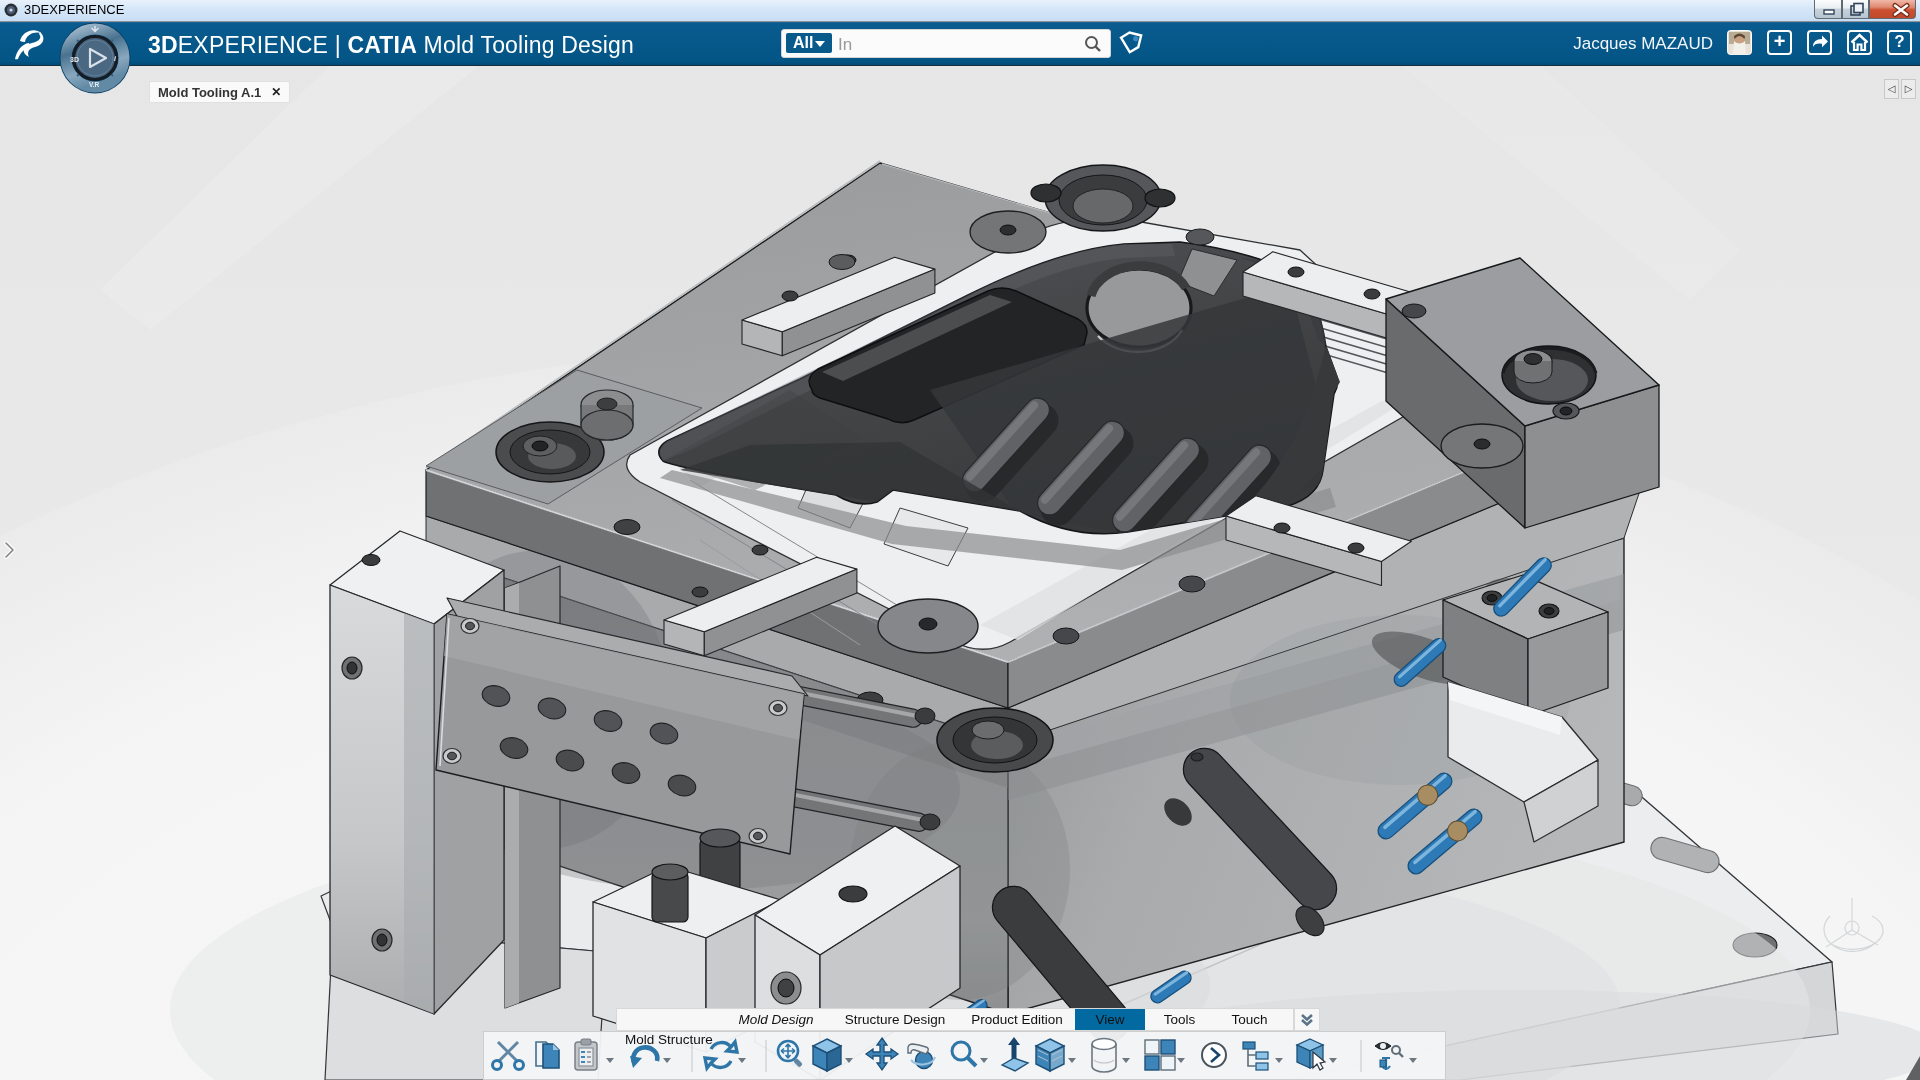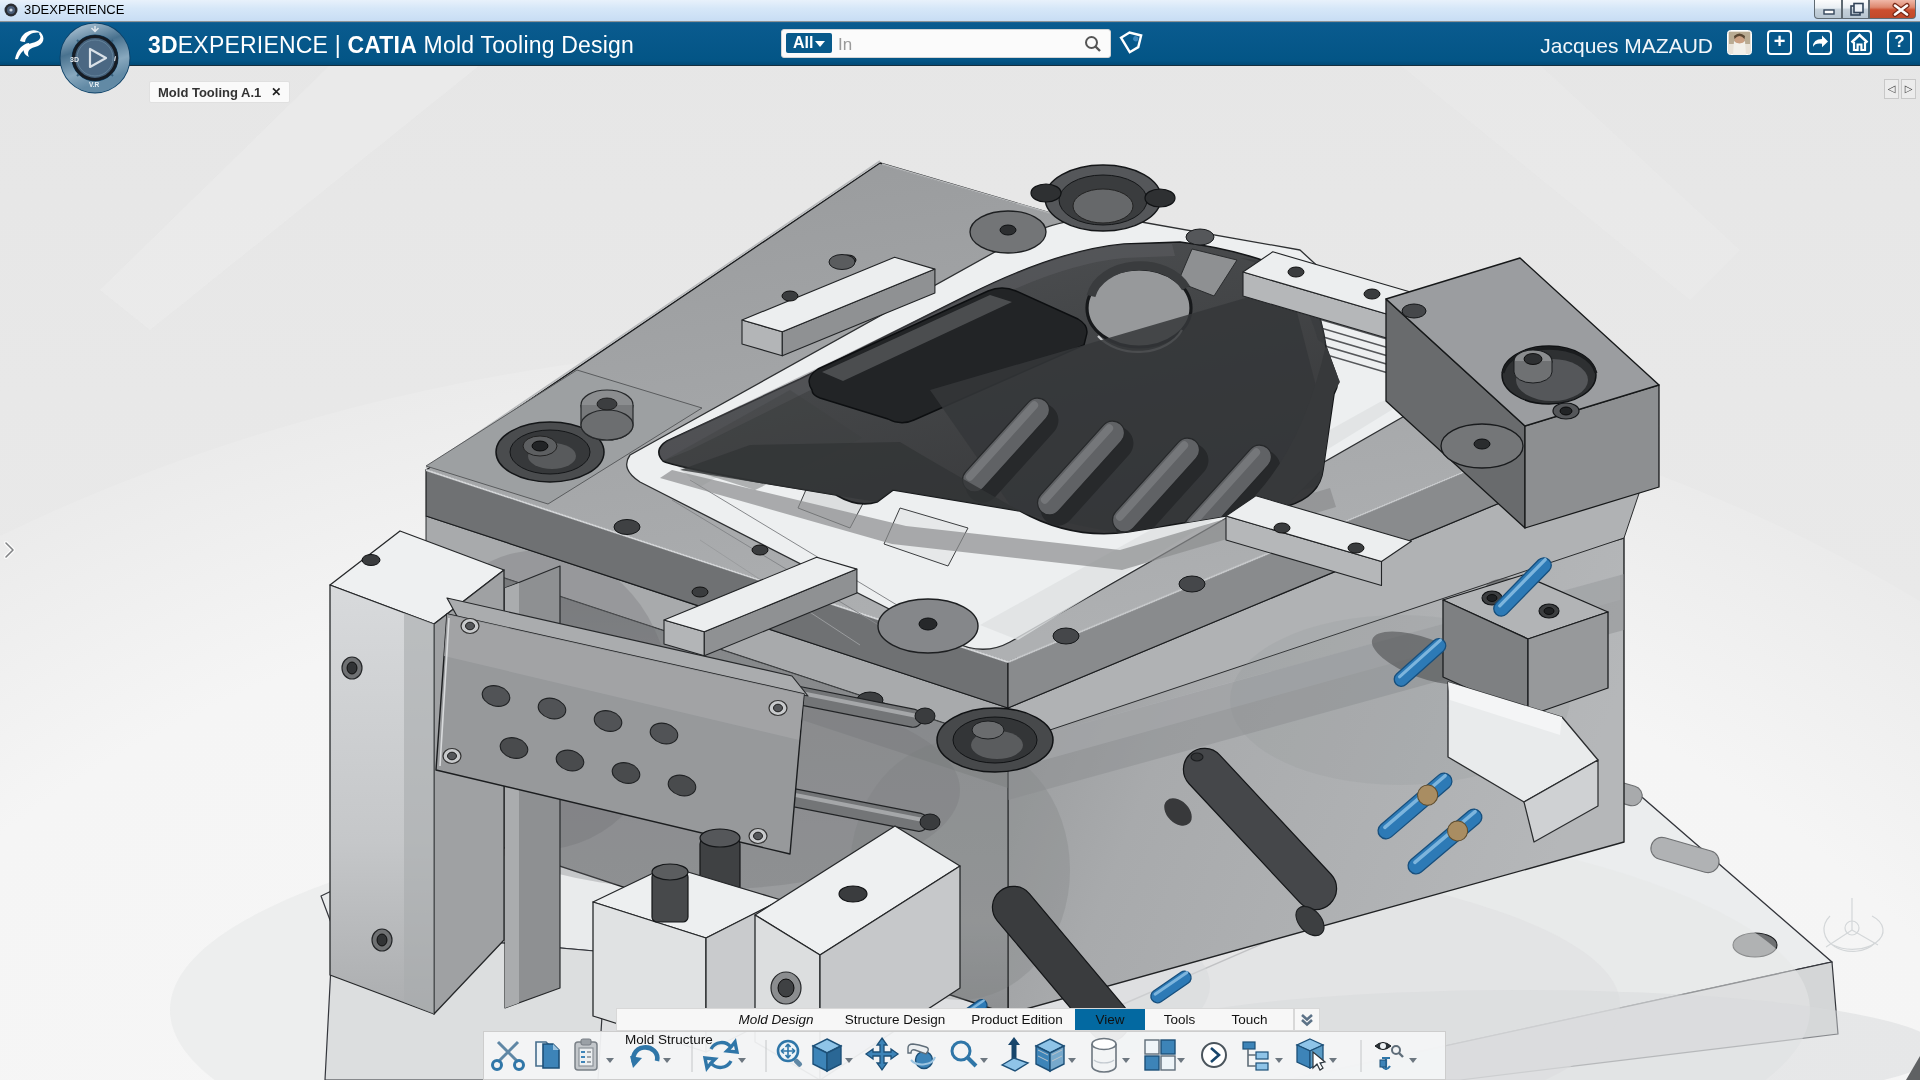--- a/index.html
+++ b/index.html
@@ -387,21 +387,21 @@
         <circle cx="9.5" cy="9.5" r="5.5" fill="none" stroke="#555" stroke-width="2"></circle>
         <line x1="13.5" y1="13.5" x2="18" y2="18" stroke="#555" stroke-width="2.4"></line>
       </svg>
     </div>
     <svg style="position:absolute;left:1116px;top:8px" width="28" height="28" viewBox="0 0 28 28">
       <g transform="rotate(14 14 14)">
       <path d="M4 11 L11 4 L23 4 L23 16 L16 23 Z" fill="none" stroke="#fff" stroke-width="2.4"></path>
       <circle cx="18.5" cy="8.5" r="2.6" fill="#3c87bd"></circle>
       </g>
     </svg>
-    <span style="position:absolute;right:207px;top:13px;font-size:21px;color:#f2f6fa;text-align:right;">Jacques MAZAUD</span>
+    <span style="position:absolute;right:207px;top:13px;font-size:17px;color:#f2f6fa;text-align:right;">Jacques MAZAUD</span>
     <svg style="position:absolute;left:1727px;top:9px" width="25" height="25" viewBox="0 0 25 25">
       <rect x="0.5" y="0.5" width="24" height="24" rx="3" fill="#e8e2d8" stroke="#fff"></rect>
       <rect x="2" y="2" width="21" height="12" fill="#b9ab93"></rect>
       <circle cx="12.5" cy="10" r="5" fill="#caa083"></circle>
       <path d="M7 11 a6 4 0 0 0 11 0 l1 14 l-13 0 Z" fill="#f2f0ea"></path>
       <path d="M7.5 9 q5 -6 10 0 l0.5 -3 q-5.5 -5 -11 0 Z" fill="#5a4632"></path>
     </svg>
     <div class="hbtn" style="left:1767px;font-size:20px;line-height:19px;font-weight:bold;">+</div>
     <div class="hbtn" style="left:1807px;"><svg width="21" height="21" viewBox="0 0 21 21">
           <path d="M4 15 q0 -8 9 -8 l0 -3.4 l6 5.8 l-6 5.8 l0 -3.4 q-7 -1 -9 3.2 Z" fill="#fff"></path>

